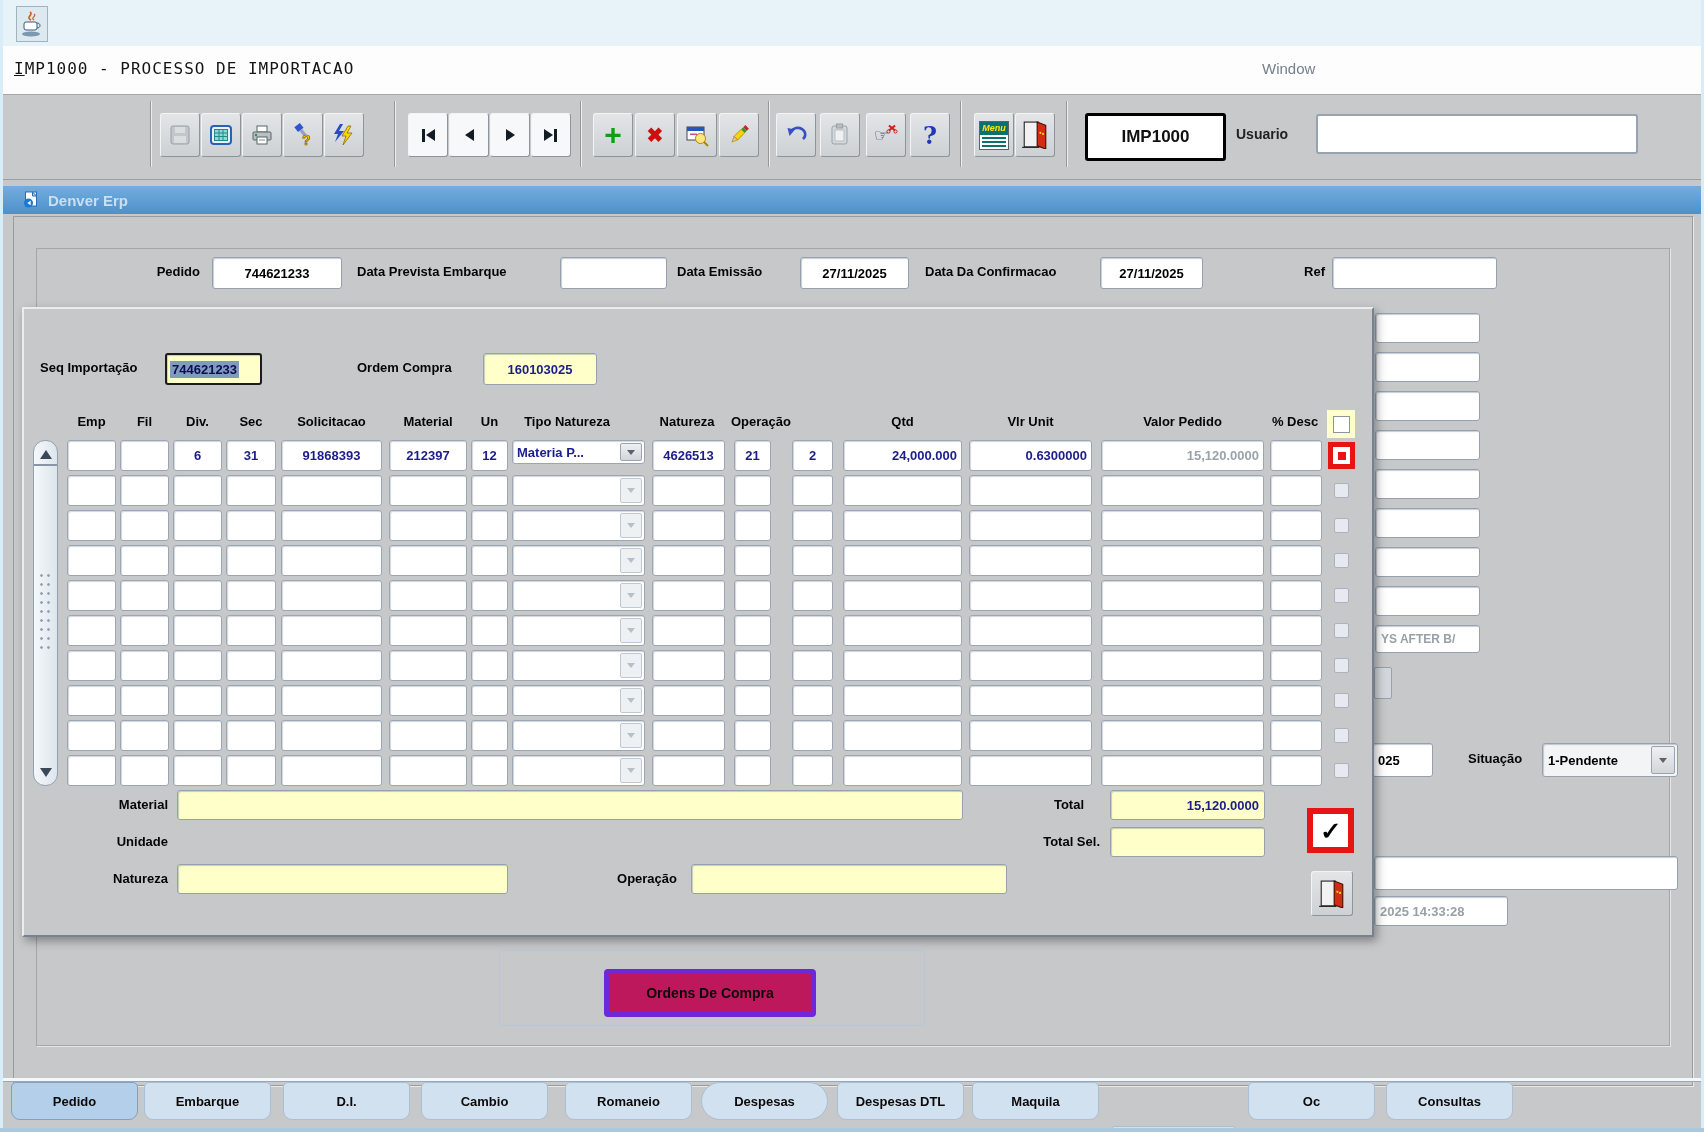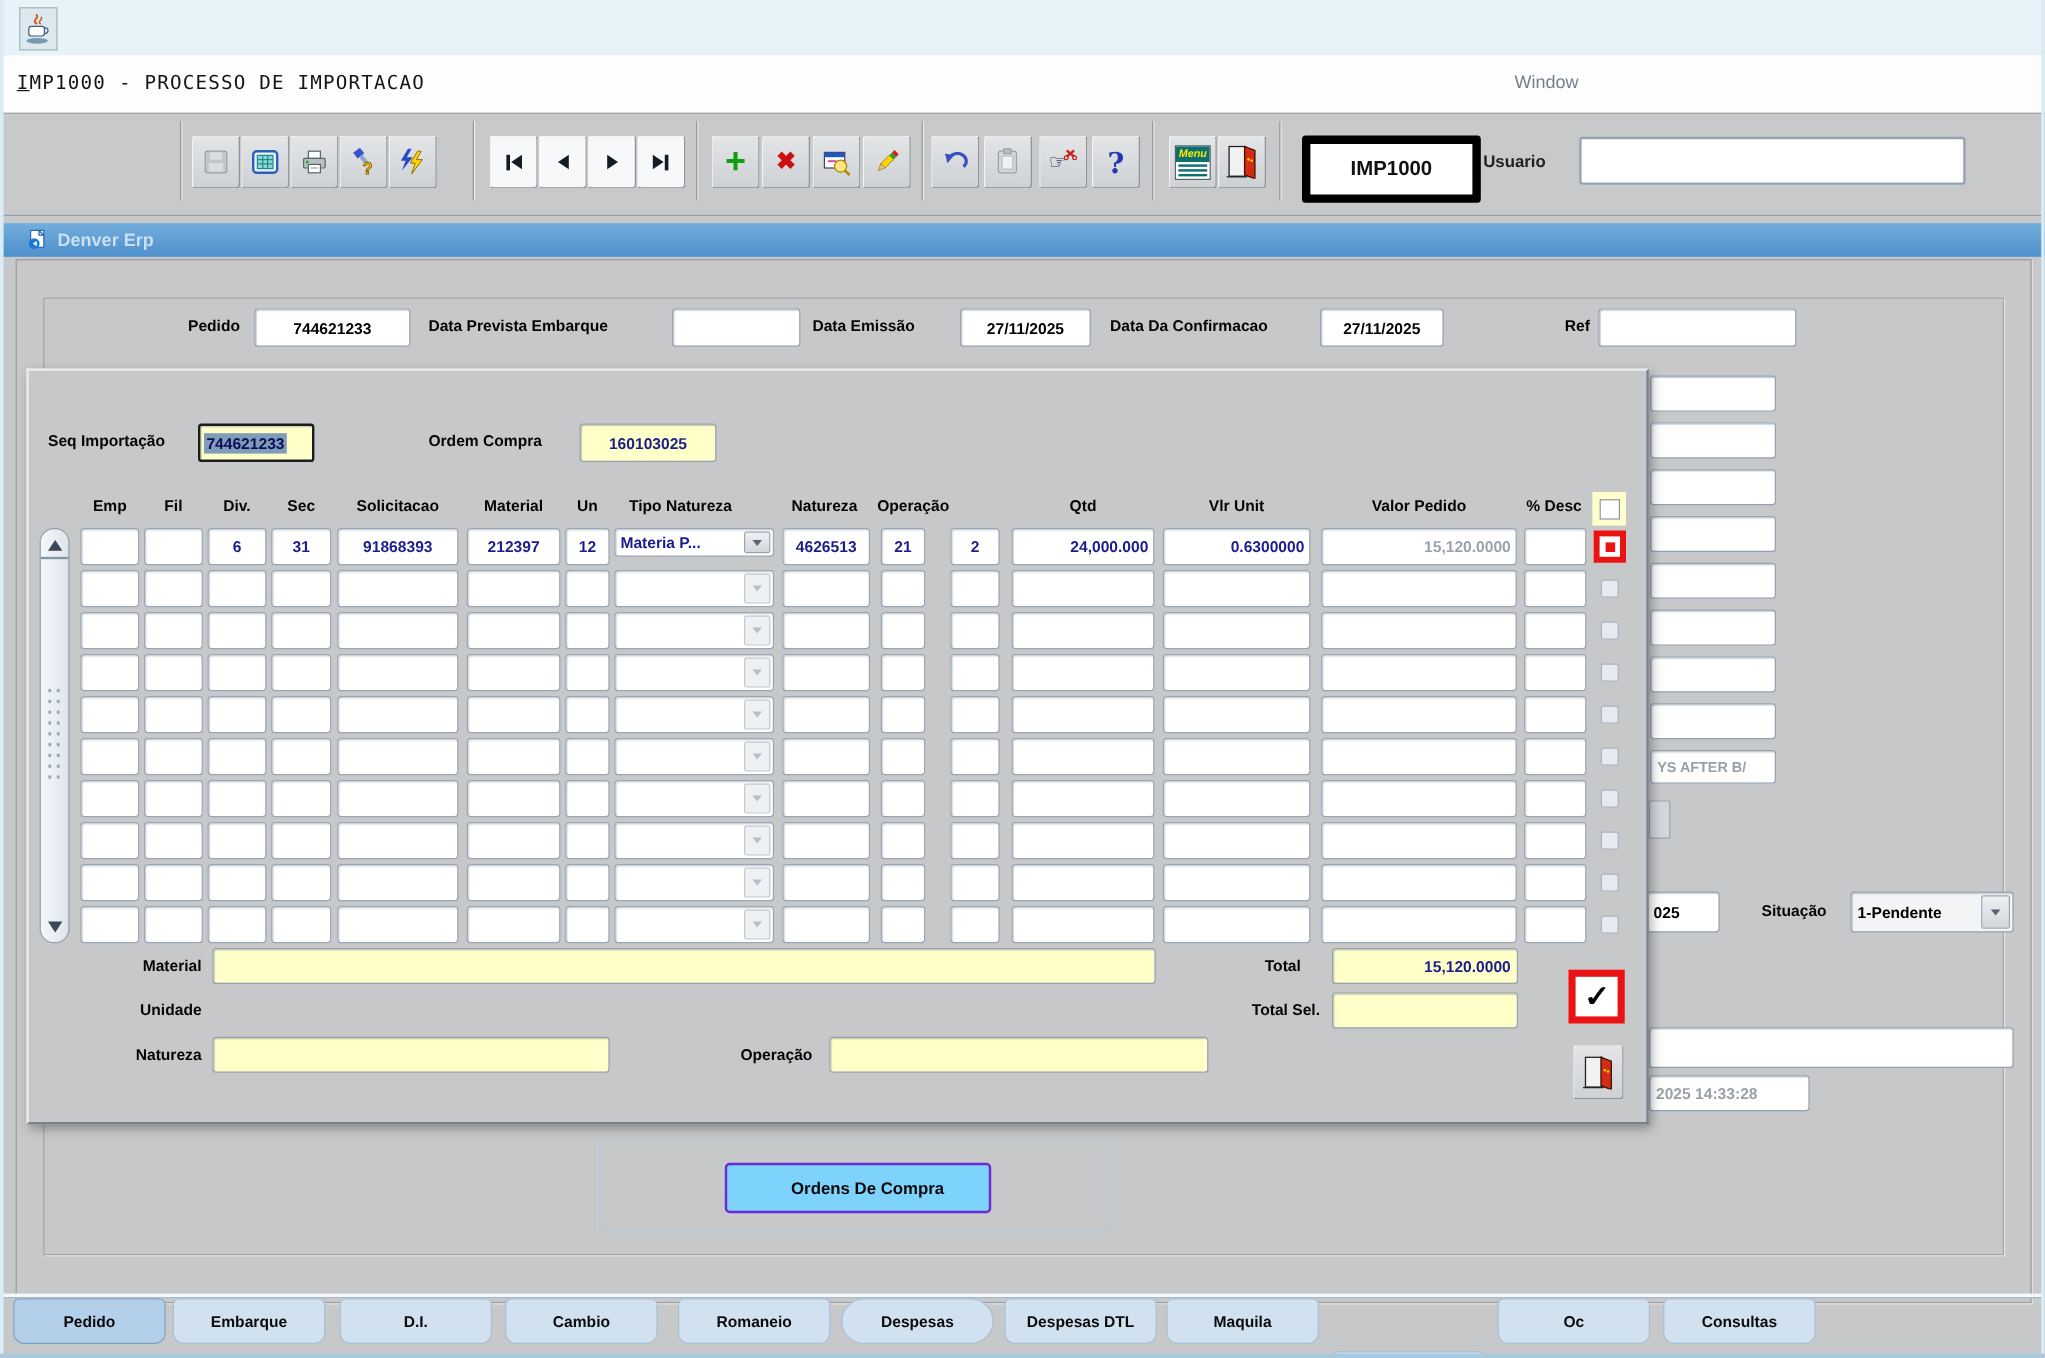--- a/index.html
+++ b/index.html
@@ -21,21 +21,21 @@
         border:1px solid;border-color:#f3f4f5 #8d949b #8d949b #f3f4f5;border-radius:3px;
         display:flex;align-items:center;justify-content:center;cursor:default;}
   .tbtn.nav{background:#f6f8fa;}
   .tri-l{width:0;height:0;border-top:6px solid transparent;border-bottom:6px solid transparent;border-right:9px solid #131b24;}
   .tri-r{width:0;height:0;border-top:6px solid transparent;border-bottom:6px solid transparent;border-left:9px solid #131b24;}
   .nbar{width:3px;height:13px;background:#131b24;margin:0 1px;}
   .glyph{font-weight:bold;line-height:1;}
   .menu-ic{width:28px;height:27px;border:1px solid #5a6468;background:#fff;}
   .menu-top{background:#0c7070;color:#ffe600;font:italic bold 9px/13px "Liberation Sans",sans-serif;text-align:center;height:13px;}
   .menu-bot i{display:block;height:2px;background:#0c7070;margin:2px 2px 0 2px;}
-  #module-box{left:1085px;top:18px;width:135px;height:42px;background:#fff;border:7px solid #000000;border-radius:3px;
+  #module-box{left:1085px;top:18px;width:135px;height:42px;background:#fff;border:3px solid #000000;border-radius:3px;
       display:flex;align-items:center;justify-content:center;font:bold 17px "Liberation Sans",sans-serif;color:#111;}
   #usuario-lbl{left:1236px;top:31px;font:bold 14px "Liberation Sans",sans-serif;color:#222;}
   #usuario-fld{left:1316px;top:19px;width:322px;height:40px;background:#fff;border:2px solid #97a3b1;border-radius:3px;box-sizing:border-box;}
   
   #mdi{left:0;top:186px;width:1704px;height:28px;background:linear-gradient(#73addd,#4d90cb);
        display:flex;align-items:center;gap:8px;padding-left:22px;box-sizing:border-box;}
   #mdi .t{font:bold 15px "Liberation Sans",sans-serif;color:#c9dff2;}
   
   .frame1{left:13px;top:216px;width:1678px;height:868px;border:1px solid #9b9b9b;box-shadow:1px 1px 0 #e9e9e9;}
   .frame2{left:36px;top:248px;width:1632px;height:796px;border:1px solid #a5a5a5;box-shadow:1px 1px 0 #e6e6e6;}
@@ -82,22 +82,22 @@
   #vscroll .dots{position:absolute;left:4px;right:4px;top:130px;height:80px;
       background-image:radial-gradient(#93a5b5 1.2px,transparent 1.3px);background-size:7px 9px;}
   
   #btn-confirm{position:absolute;left:1283px;top:499px;width:47px;height:45px;background:#fff;border:6px solid #e81313;
       box-sizing:border-box;display:flex;align-items:center;justify-content:center;
       font:900 26px "DejaVu Sans",sans-serif;color:#000;text-shadow:1px 0 0 #000;}
   .doorbtn{position:absolute;background:linear-gradient(#e3e5e7,#ced1d4);border:1px solid;border-color:#f3f4f5 #8d949b #8d949b #f3f4f5;
       border-radius:3px;display:flex;align-items:center;justify-content:center;}
   
   #ordens-frame{left:499px;top:950px;width:424px;height:74px;border:1px solid #b7c7d7;border-radius:3px;}
-  #ordens-btn{left:604px;top:969px;width:202px;height:38px;background:#7dd3fc;border:2px solid #6d28d9;border-radius:4px;
-      display:flex;align-items:center;justify-content:center;font:bold 14px "Liberation Sans",sans-serif;color:#0a0a0a;padding-left:16px;}
+  #ordens-btn{left:604px;top:969px;width:202px;height:38px;background:#be185d;border:5px solid #6d28d9;border-radius:4px;
+      display:flex;align-items:center;justify-content:center;font:bold 14px "Liberation Sans",sans-serif;color:#0a0a0a;}
   
   #tabsep{left:0;top:1078px;width:1704px;height:3px;background:#f4f8fb;border-bottom:1px solid #97a8ba;}
   .tab{position:absolute;top:1082px;width:127px;height:38px;background:#d2e1f0;border:1px solid #a9bfd2;border-radius:5px 5px 9px 9px;
        box-sizing:border-box;display:flex;align-items:center;justify-content:center;
        font:bold 13px "Liberation Sans",sans-serif;color:#0a0a0a;}
   .tab.active{background:#b4cfe9;border-color:#7fa2c2;}
   
   .edge-l{left:0;top:0;width:3px;height:1132px;background:#d8edf7;z-index:40;}
   .edge-r{left:1701px;top:0;width:3px;height:1132px;background:#d8edf7;z-index:40;}
   .edge-b{left:0;top:1128px;width:1704px;height:4px;background:#a9c9de;z-index:40;}

